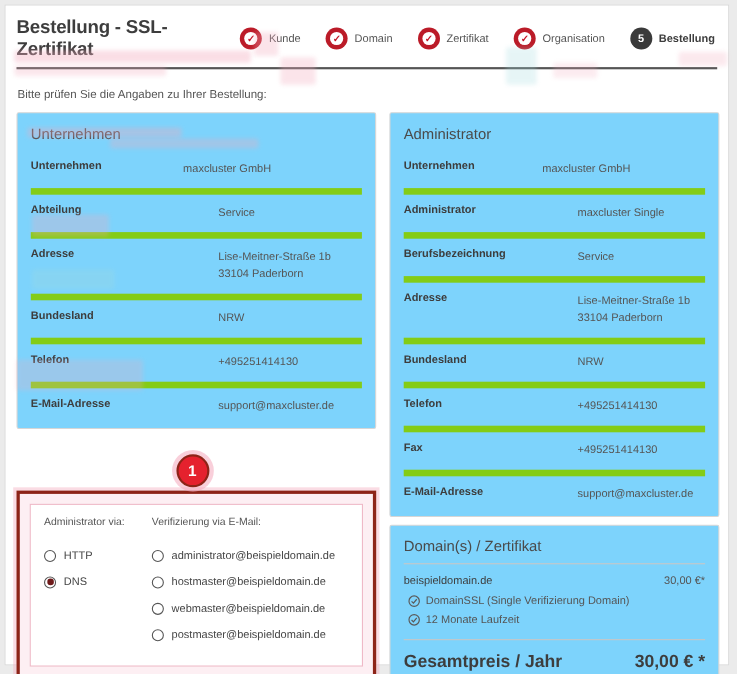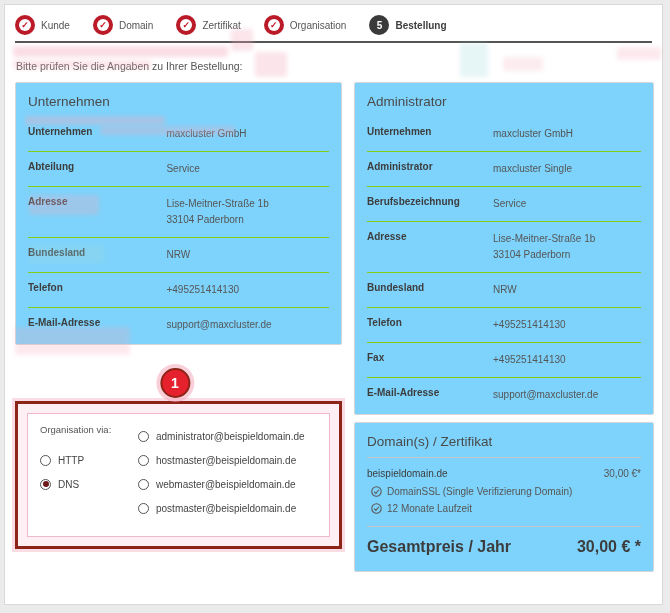--- a/index.html
+++ b/index.html
@@ -41,21 +41,21 @@
   .header-divider { border-bottom:2px solid #555; margin:0 10px; }
   .intro { font-size:10.5px; color:#555; margin:17px 12px 10px 11px; }
 
   
   .main { display:grid; grid-template-columns:327px 1fr; column-gap:12px; padding:0 8px 0 10px; align-items:start; }
   .col { display:flex; flex-direction:column; }
 
   .card { background:#7dd3fc; border:1px solid #d6d6d6; border-radius:2px; padding:8px 12px 2px 12px; }
   .card-title { font-size:13.5px; font-weight:400; color:#4a4a4a; padding:3px 0 8px 0; }
   .row { display:flex; padding:9px 0; font-size:10px; align-items:flex-start; }
-  .row + .row { border-top:1px solid #84cc16; }
+  .row + .row { border-top:6px solid #84cc16;gap:32px; }
   .row .lbl { width:46%; font-weight:700; color:#3d3d3d; }
   .row .val { color:#555; line-height:1.6; }
 
   
   .annotation1 { position:relative; margin-top:56px; }
   .anno-box {
     border:3px solid #8d2418;
     background:#fdeff3;
     padding:9px;
     box-shadow:0 0 0 3px rgba(243,178,196,0.45);
@@ -99,20 +99,21 @@
   .ghost { position:absolute; pointer-events:none; filter:blur(2px); border-radius:2px; z-index:5; }
   .g-pink { background:#f2a9bc; }
   .g-cyan { background:#9fd9dd; }
 </style>
 </head>
 <body>
 
 <div class="page">
 
   <div class="header">
+    <div class="page-title">Bestellung - SSL-Zertifikat</div>
     <div class="stepper">
       <div class="step">
         <span class="step-circle done">
             <span class="inner">✓</span>
           </span>
         <span class="step-label">Kunde</span>
       </div>
       <div class="step">
         <span class="step-circle done">
             <span class="inner">✓</span>
@@ -175,31 +176,32 @@
           <div class="val">support@maxcluster.de</div>
         </div>
       </div>
 
       <div class="annotation1">
         <div class="badge badge-1">1</div>
         <div class="anno-box">
           <div class="verify-card">
             <div class="verify-cols">
               <div class="verify-col-methods">
-                <div class="verify-col-head">Organisation via:</div>
+                <div class="verify-col-head">Administrator via:</div>
                 <div class="radio-row">
                   <span class="radio"></span>
                   <span>HTTP</span>
                 </div>
                 <div class="radio-row">
                   <span class="radio selected"></span>
                   <span>DNS</span>
                 </div>
               </div>
               <div>
+                <div class="verify-col-head">Verifizierung via E-Mail:</div>
                 <div class="radio-row">
                   <span class="radio"></span>
                   <span>administrator@beispieldomain.de</span>
                 </div>
                 <div class="radio-row">
                   <span class="radio"></span>
                   <span>hostmaster@beispieldomain.de</span>
                 </div>
                 <div class="radio-row">
                   <span class="radio"></span>

